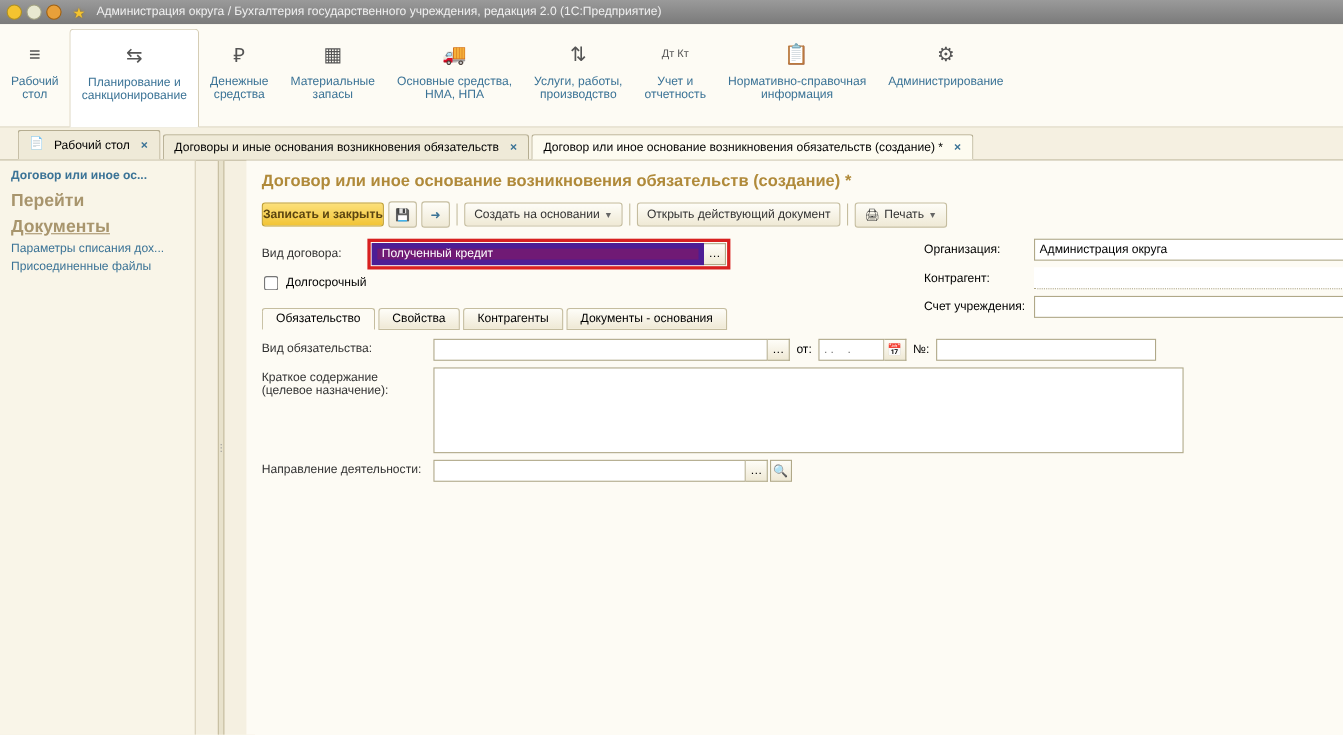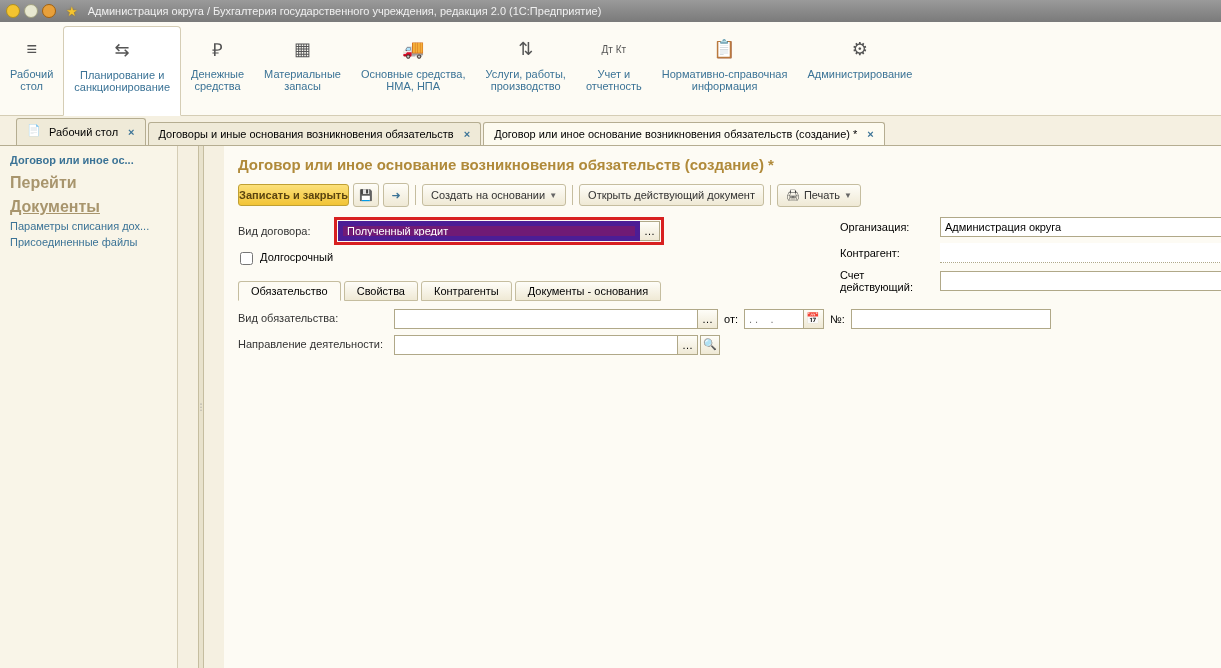--- a/index.html
+++ b/index.html
@@ -219,21 +219,21 @@
               <input class="input dotted" style="">
               <button class="dots-btn">
                 <span>…</span>
               </button>
               <button class="mag-btn">
                 <span>🔍</span>
               </button>
             </div>
         </div>
         <div style="display:flex;align-items:center;margin-bottom:6px">
-          <label>Счет действующий:</label>
+          <label>Счет учреждения:</label>
           <div class="inwrap">
               <input class="input" style="width: 302px;">
               <button class="mag-btn">
                 <span>🔍</span>
               </button>
             </div>
         </div>
       </div>
     </div>
 
@@ -254,20 +254,27 @@
         <span style="margin:0 6px">от:</span>
         <input class="date-input" placeholder=". .    ." style="">
           <button class="cal-btn">
             <span>📅</span>
           </button>
         <span style="margin:0 6px">№:</span>
         <input class="num-input" style="">
       </div>
     </div>
     <div class="field-row">
+      <div class="lbl" style="white-space:pre-line">Краткое содержание
+(целевое назначение):</div>
+      <div class="ctl">
+          <textarea class="textarea" style=""></textarea>
+        </div>
+    </div>
+    <div class="field-row">
       <div class="lbl">Направление деятельности:</div>
       <div class="ctl">
           <input class="input-w" style="width: 284px;">
           <button class="dots-btn">
             <span>…</span>
           </button>
           <button class="mag-btn">
             <span>🔍</span>
           </button>
         </div>

